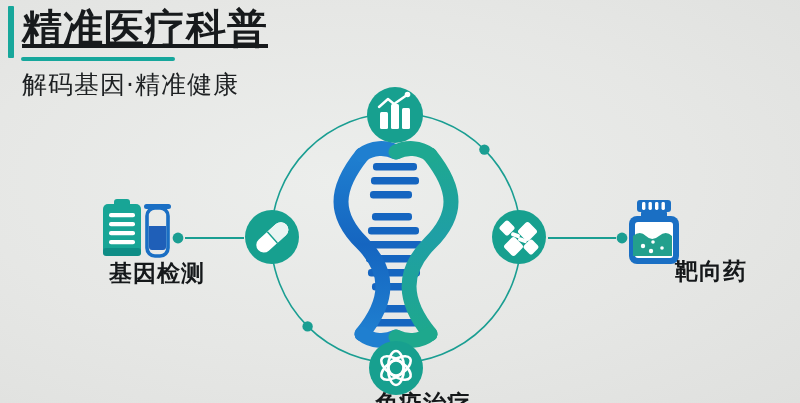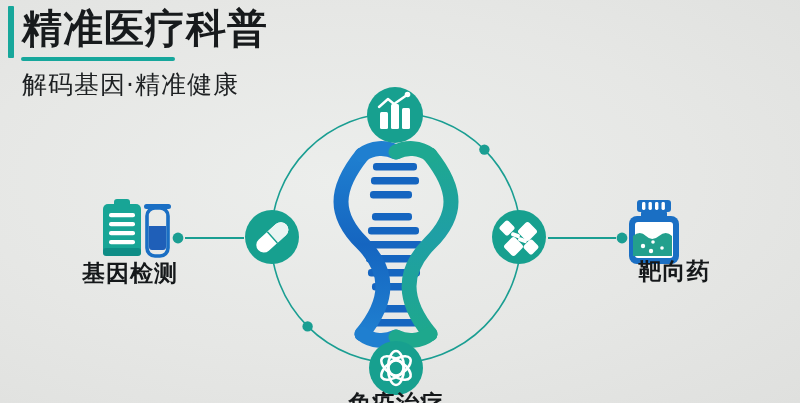--- a/index.html
+++ b/index.html
@@ -34,20 +34,21 @@
   .title {
     position: absolute;
     left: 22px;
     top: 2px;
     font-size: 40px;
     font-weight: bold;
     color: #171a1c;
     letter-spacing: 1px;
     line-height: 52px;
     white-space: nowrap;
+    text-decoration: underline;
   }
   .title-rule {
     position: absolute;
     left: 21px;
     top: 57px;
     width: 154px;
     height: 4px;
     background: #16a79c;
     border-radius: 2px;
   }
@@ -71,21 +72,21 @@
     height: 403px;
   }
   
   .side-label {
     position: absolute;
     font-size: 23px;
     font-weight: bold;
     color: #15181a;
     letter-spacing: 1px;
     white-space: nowrap;
-    text-align: center;
+    text-align: right;
   }
   .label-left  { left: 55px;  top: 258px; width: 150px; }
   .label-right { left: 602px; top: 256px; width: 145px; }
   .label-bottom{ left: 321px; top: 388px; width: 150px; }
 </style>
 </head>
 <body>
 
 <div id="stage">
 

